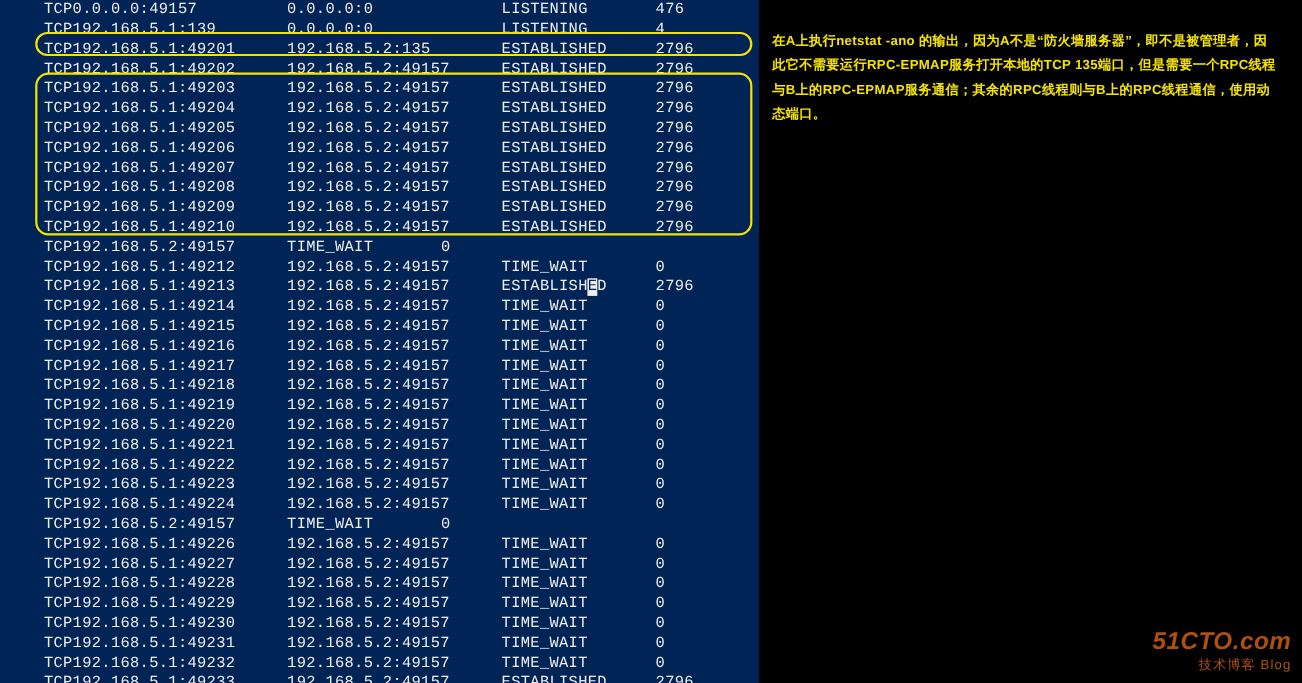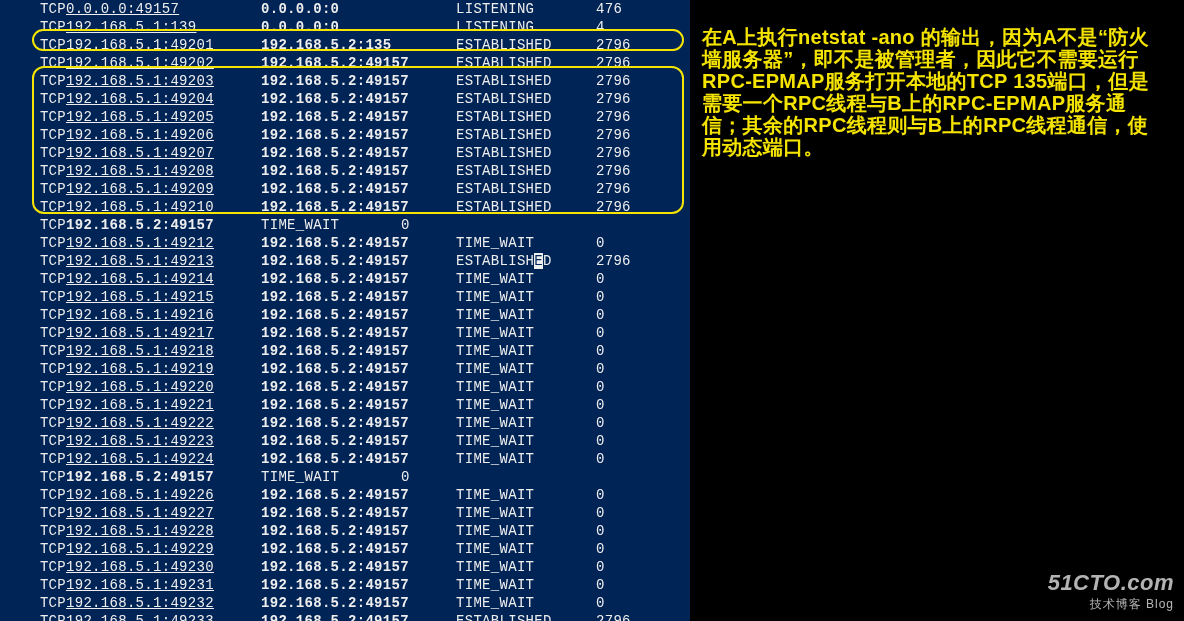--- a/index.html
+++ b/index.html
@@ -23,22 +23,22 @@
     letter-spacing: 0.3px;
     color: #eee;
     overflow: hidden;
   }
   .row {
     display: flex;
     white-space: pre;
     height: 18px;
   }
   .c-proto { width: 58px; text-align: right; }
-  .c-local { width: 195px; text-decoration: underline; }
-  .c-remote { width: 195px; font-weight: bold; }
+  .c-local { width: 195px; }
+  .c-remote { width: 195px; }
   .c-state { width: 140px; }
   .c-pid   { width: 70px; }
   .box1 {
     position: absolute;
     border: 2px solid #f5e400;
     border-radius: 12px;
     left: 32px;
     top: 29px;
     width: 652px;
     height: 22px;
@@ -54,30 +54,30 @@
     height: 148px;
     pointer-events: none;
   }
   .annotation {
     position: absolute;
     left: 702px;
     top: 26px;
     width: 460px;
     color: #f5e400;
     font-family: "SimSun", "Microsoft YaHei", sans-serif;
-    font-size: 20px;
+    font-size: 12px;
     font-weight: bold;
     line-height: 22px;
     letter-spacing: 0.3px;
   }
   .watermark {
     position: absolute;
     right: 10px;
     bottom: 8px;
-    color: #ffffff;
+    color: #f97316;
     text-align: right;
     font-family: Arial, sans-serif;
     opacity: 0.7;
     pointer-events: none;
   }
   .watermark .big {
     font-size: 22px;
     font-weight: bold;
     font-style: italic;
     letter-spacing: 0.5px;

